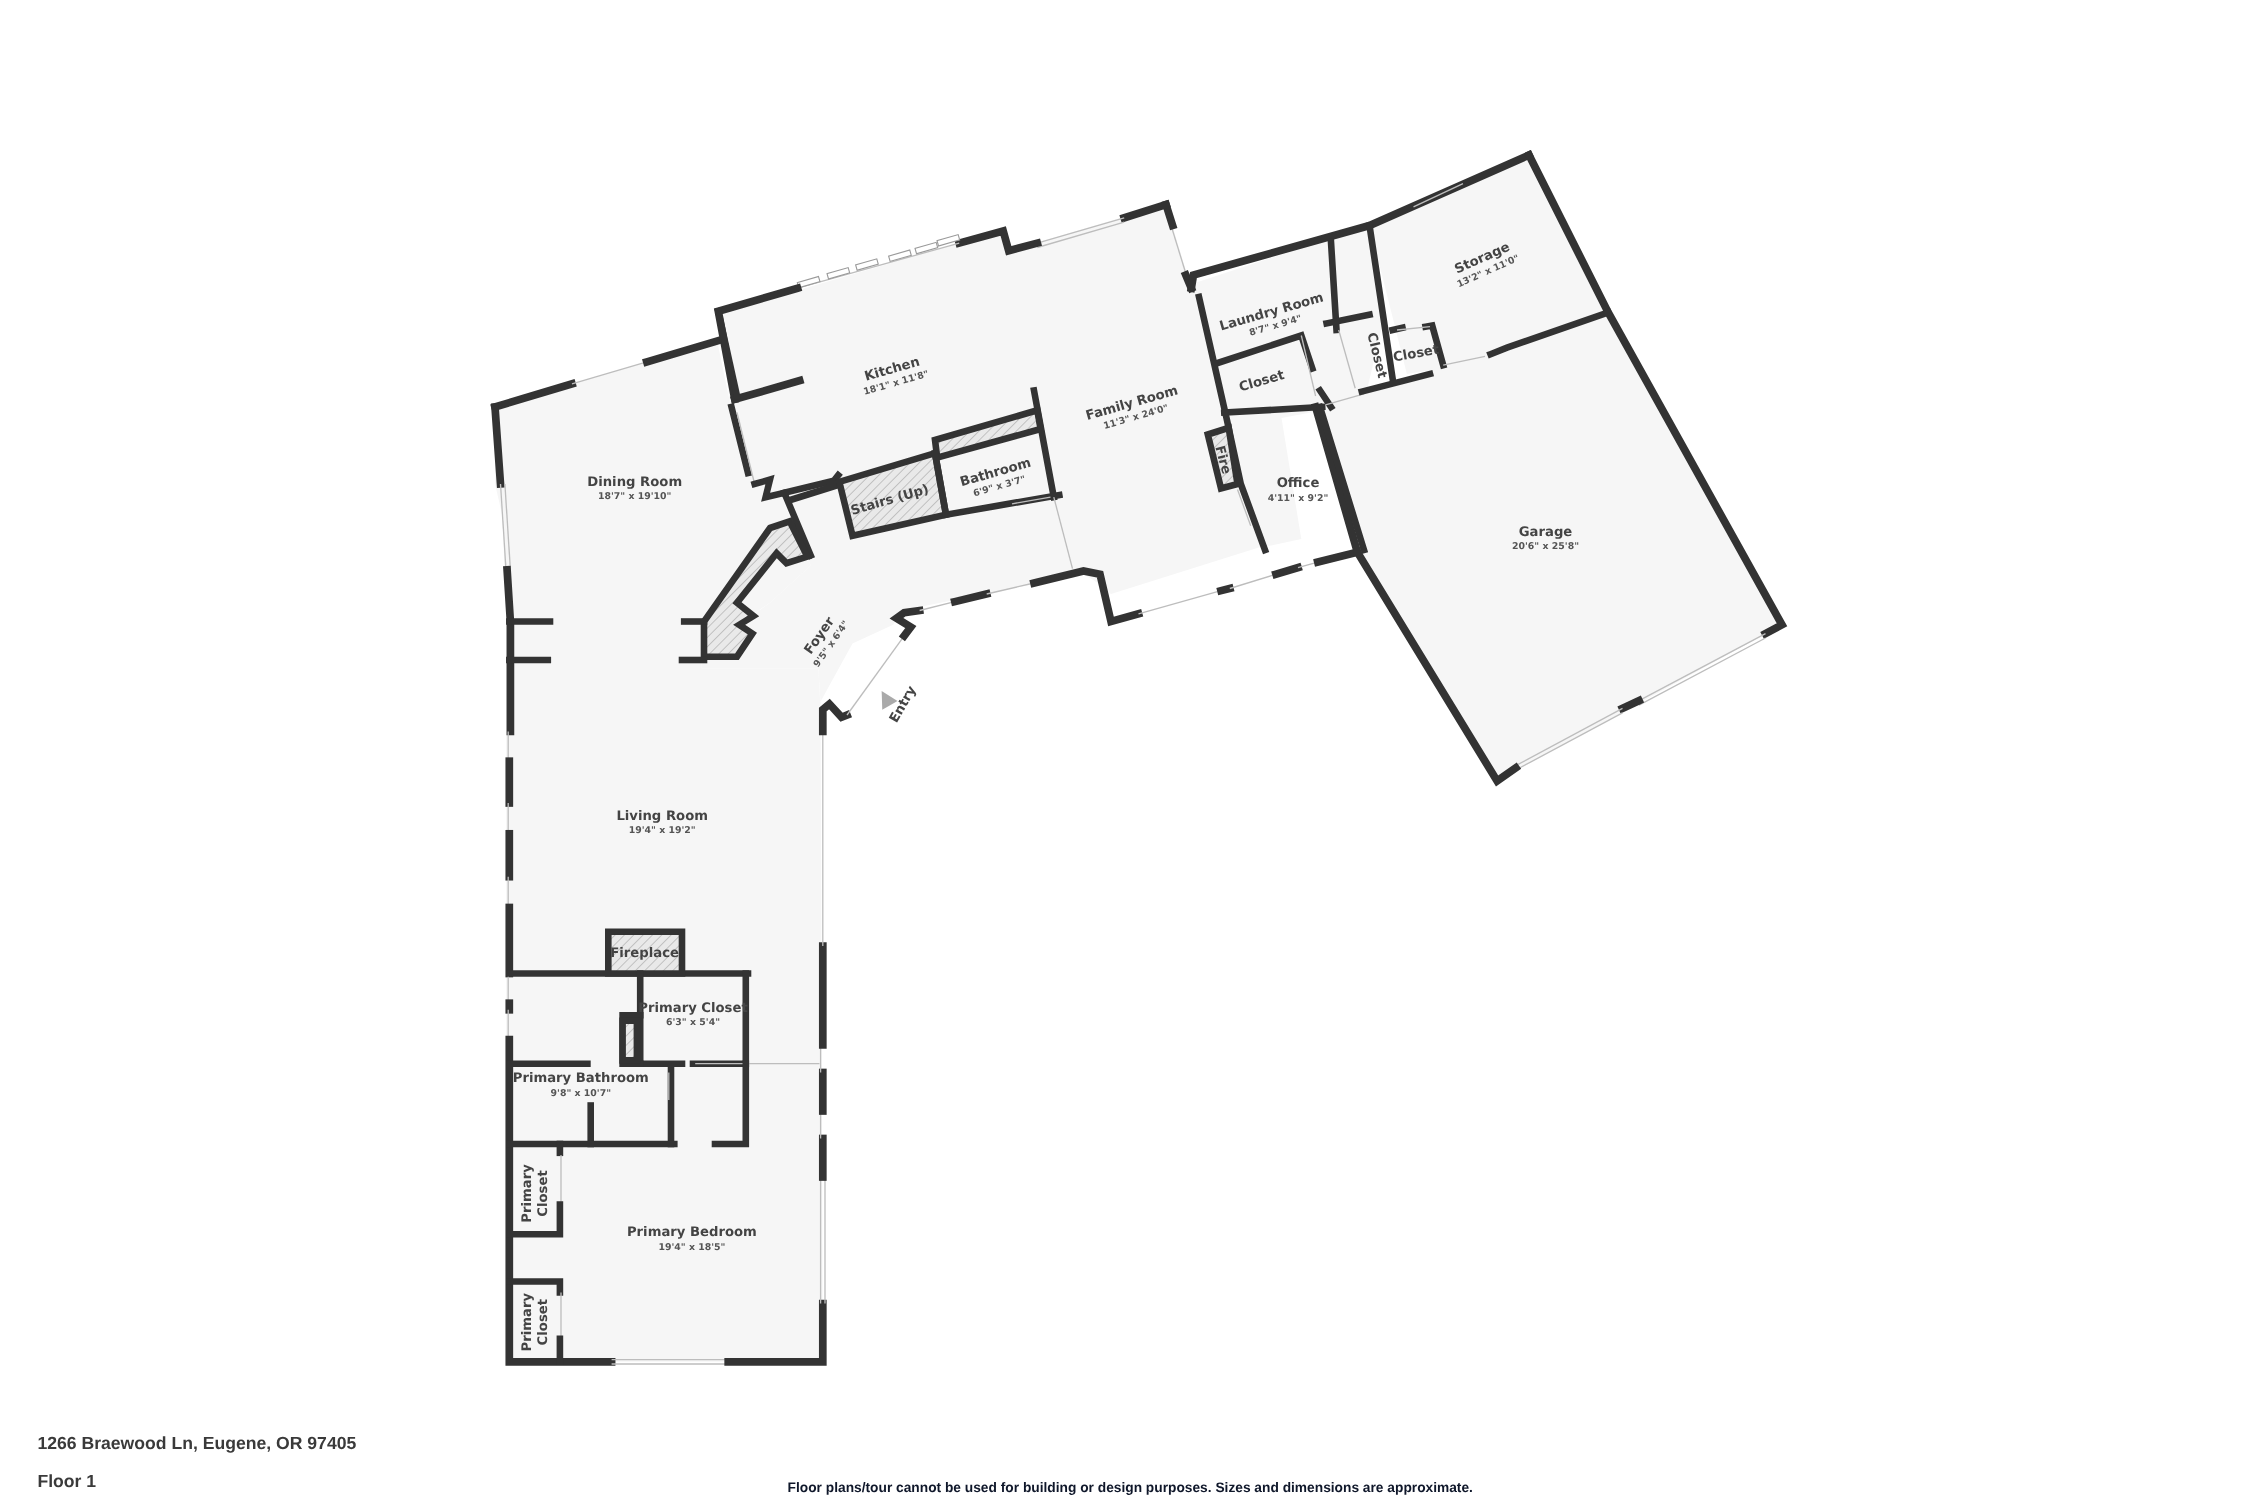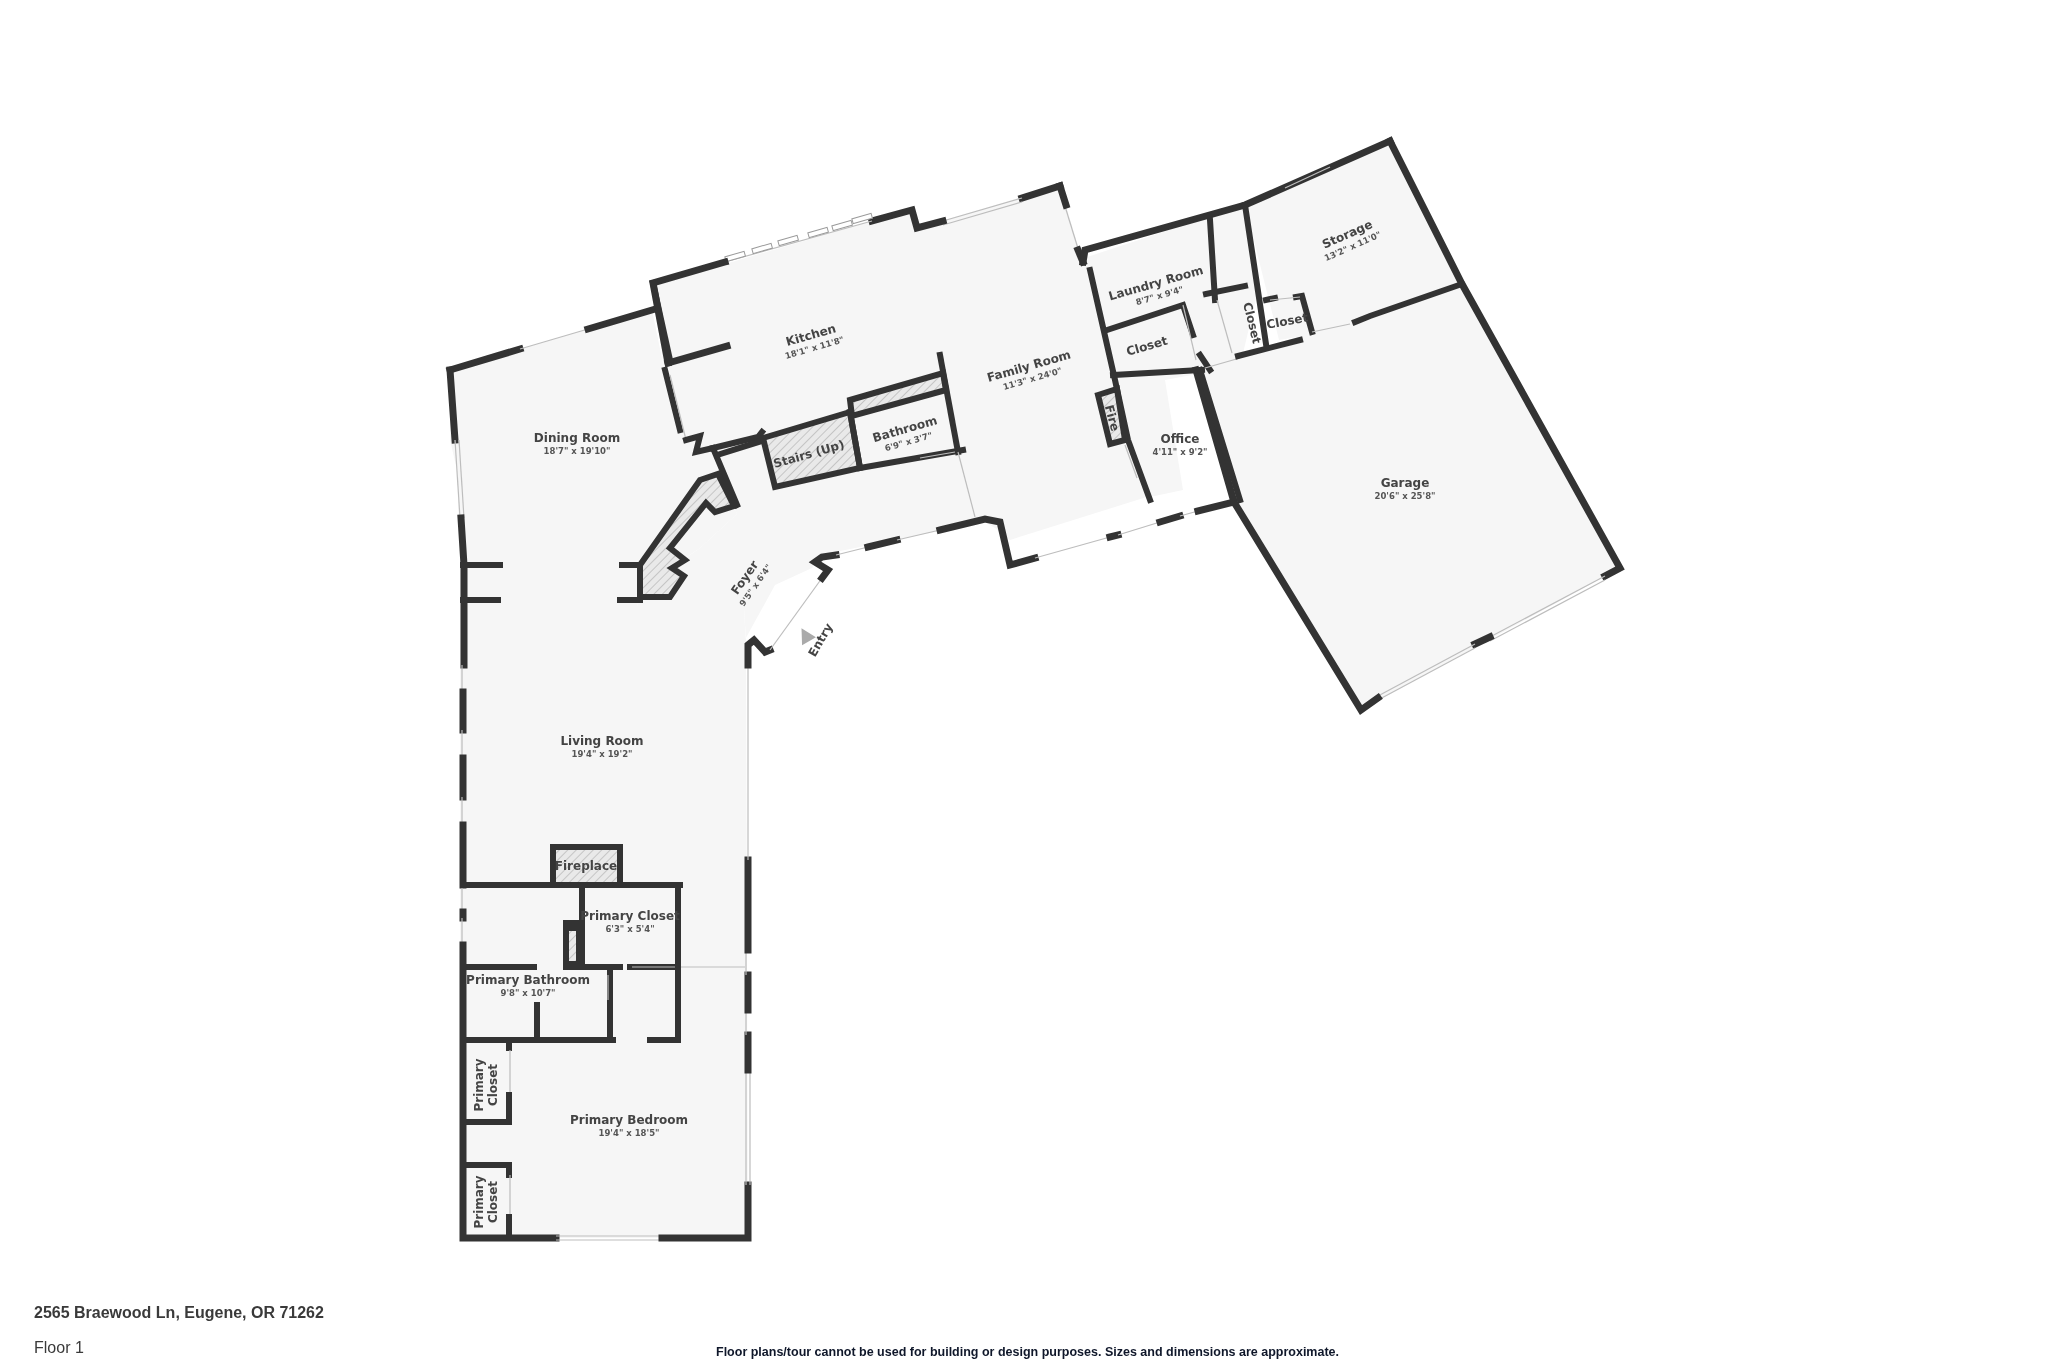--- a/index.html
+++ b/index.html
@@ -7,21 +7,21 @@
   svg.plan { position: absolute; left: 0; top: 0; width: 2048px; height: 1365px; }
   .floor { fill: #f6f6f6; stroke: none; }
   .wall { stroke: #333333; stroke-width: 7; fill: none; stroke-linecap: square; stroke-linejoin: miter; }
   .iwall { stroke: #333333; stroke-width: 6; fill: none; stroke-linecap: square; }
   .win { stroke: #bdbdbd; stroke-width: 1.2; fill: none; }
   .winblk { fill: #ffffff; stroke: #9a9a9a; stroke-width: 1; }
   .hatch { fill: url(#hatch); stroke: #333; stroke-width: 6; }
   .rname { font-family: "DejaVu Sans", sans-serif; font-size: 12px; font-weight: bold; fill: #444; text-anchor: middle; }
   .rdim { font-family: "DejaVu Sans", sans-serif; font-size: 8.5px; fill: #555; text-anchor: middle; font-weight: bold; }
   .footer-address { position: absolute; left: 34px; top: 1304px; font-family: "Liberation Sans", sans-serif; font-weight: bold; font-size: 16px; color: #3a3a3a; }
-  .footer-floor { position: absolute; left: 34px; top: 1339px; font-family: "Liberation Sans", sans-serif; font-weight: normal; font-size: 16px; color: #3a3a3a; text-align: center; }
+  .footer-floor { position: absolute; left: 34px; top: 1339px; font-family: "Liberation Sans", sans-serif; font-weight: bold; font-size: 16px; color: #3a3a3a; text-align: center; }
   .disclaimer { position: absolute; left: 716px; top: 1345px; font-family: "Liberation Sans", sans-serif; font-weight: bold; font-size: 12.5px; color: #0f172a; }
 </style>
 </head>
 <body>
 
 <svg class="plan" viewBox="0 0 2048 1365" xmlns="http://www.w3.org/2000/svg">
   <defs>
     <pattern id="hatch" patternUnits="userSpaceOnUse" width="6" height="6" patternTransform="rotate(45)">
       <rect width="6" height="6" fill="#e9e9e9"></rect>
       <line x1="0" y1="0" x2="0" y2="6" stroke="#b9b9b9" stroke-width="1.5"></line>
@@ -272,15 +272,15 @@
     </g>
     <g transform="translate(1252,323) rotate(76)">
       <text class="rname" y="4">Closet</text>
     </g>
     <g transform="translate(1288,325) rotate(-10)">
       <text class="rname" y="0">Closet</text>
     </g>
   </g>
 </svg>
 
-<div class="footer-address">2565 Braewood Ln, Eugene, OR 71262</div>
+<div class="footer-address">1266 Braewood Ln, Eugene, OR 97405</div>
 <div class="footer-floor">Floor 1</div>
 <div class="disclaimer">Floor plans/tour cannot be used for building or design purposes. Sizes and dimensions are approximate.</div>
 
 </body></html>

